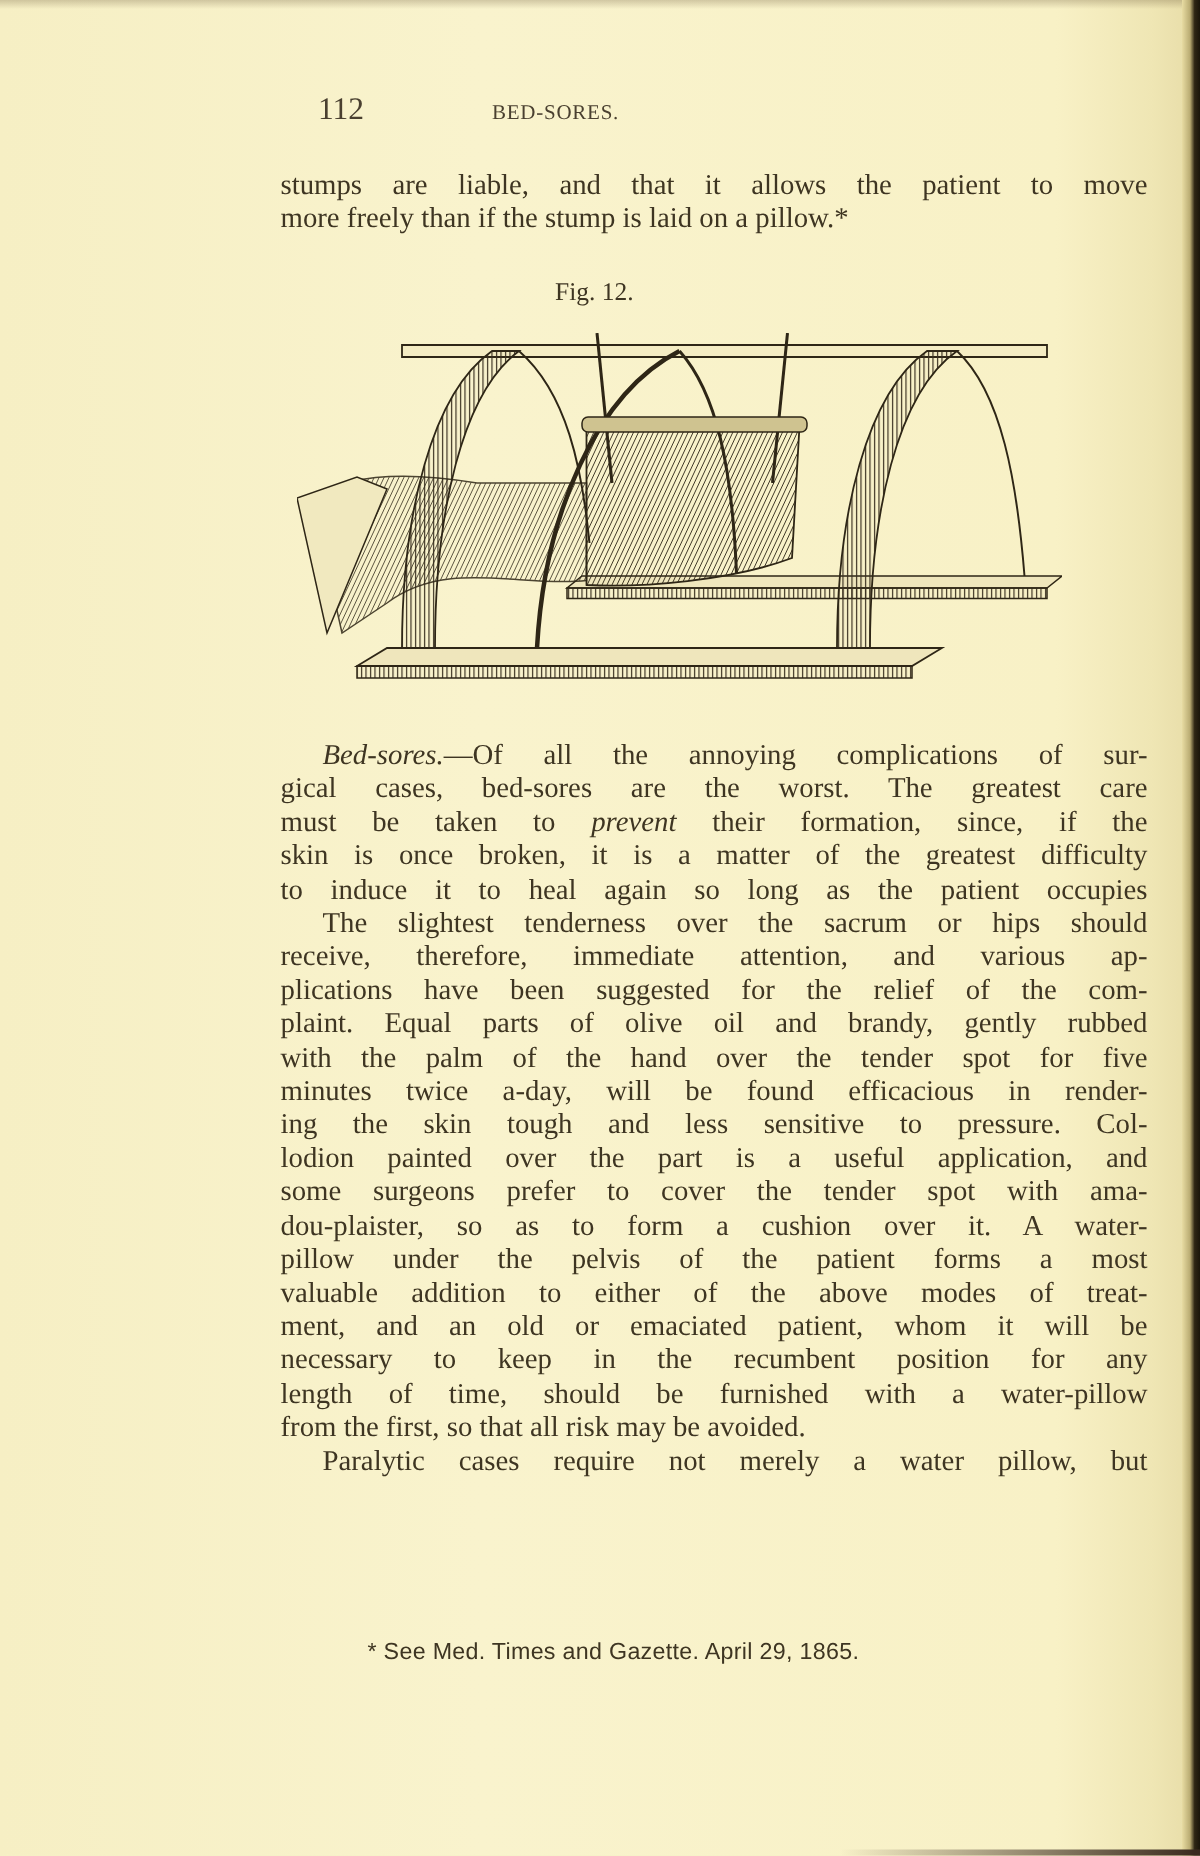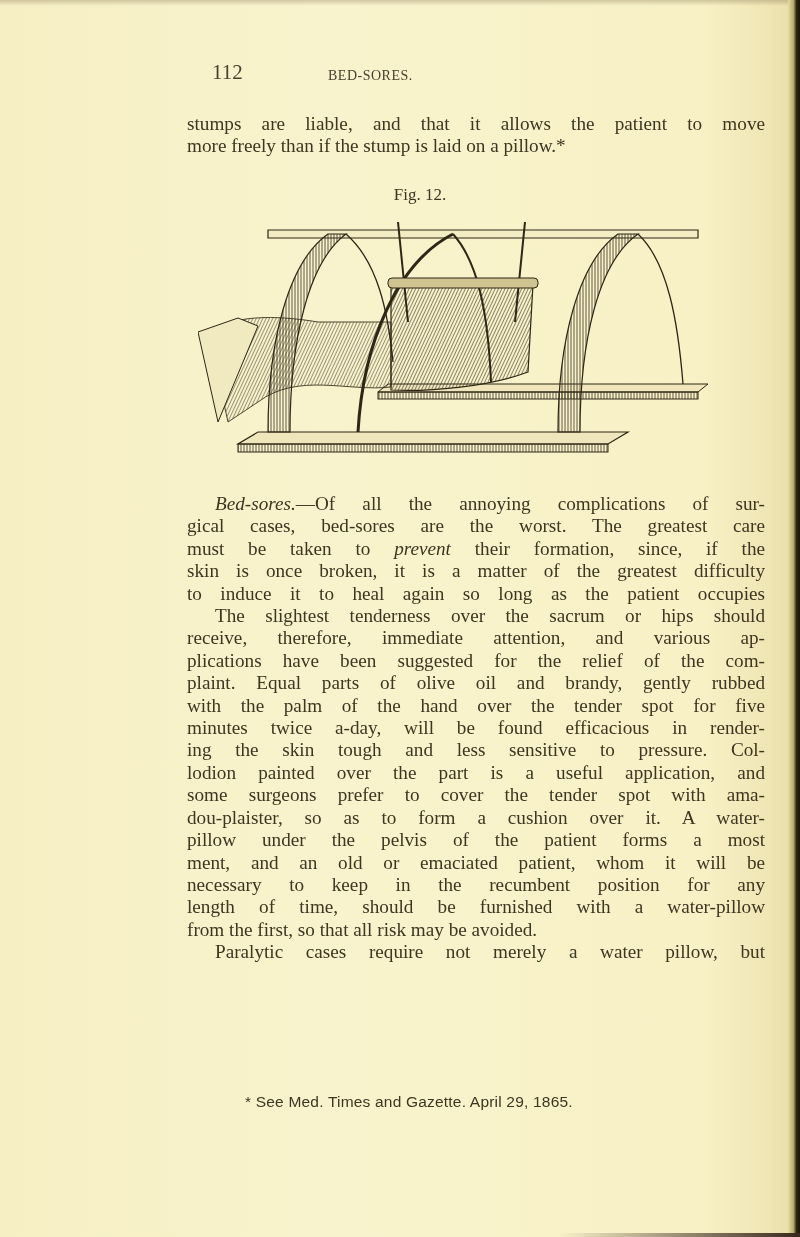--- a/index.html
+++ b/index.html
@@ -40,21 +40,21 @@
     .text {
       position: absolute; left: 187px; width: 578px;
       font-family: "Liberation Serif", serif; font-size: 19.2px; line-height: 22.4px;
       color: #3e3522; text-align: justify;
     }
     .line { display: block; white-space: nowrap; text-align: justify; text-align-last: justify; }
     .line.last { text-align-last: left; }
     .indent { padding-left: 28px; }
     .it { font-style: italic; }
     .fig-caption {
-      position: absolute; top: 185px; left: 370px; width: 100px; text-align: center;
+      position: absolute; top: 185px; left: 370px; width: 100px; text-align: left;
       font-family: "Liberation Serif", serif; font-size: 17px; color: #3e3522;
     }
     .figure {
       position: absolute; left: 198px; top: 222px; width: 510px; height: 240px;
     }
     .footnote {
       position: absolute; top: 1093px; left: 245px;
       font-family: "Liberation Sans", sans-serif; font-size: 15.5px; color: #3e3522; letter-spacing: 0.2px;
     }
   </style>
@@ -129,20 +129,21 @@
     <span class="line">receive, therefore, immediate attention, and various ap-</span>
     <span class="line">plications have been suggested for the relief of the com-</span>
     <span class="line">plaint.  Equal parts of olive oil and brandy, gently rubbed</span>
     <span class="line">with the palm of the hand over the tender spot for five</span>
     <span class="line">minutes twice a-day, will be found efficacious in render-</span>
     <span class="line">ing the skin tough and less sensitive to pressure.  Col-</span>
     <span class="line">lodion painted over the part is a useful application, and</span>
     <span class="line">some surgeons prefer to cover the tender spot with ama-</span>
     <span class="line">dou-plaister, so as to form a cushion over it.  A water-</span>
     <span class="line">pillow under the pelvis of the patient forms a most</span>
+    <span class="line">valuable addition to either of the above modes of treat-</span>
     <span class="line">ment, and an old or emaciated patient, whom it will be</span>
     <span class="line">necessary to keep in the recumbent position for any</span>
     <span class="line">length of time, should be furnished with a water-pillow</span>
     <span class="line last">from the first, so that all risk may be avoided.</span>
 
     <span class="line indent">Paralytic cases require not merely a water pillow, but</span>
   </div>
 
   <div class="footnote">* See Med. Times and Gazette. April 29, 1865.</div>
 </div>

